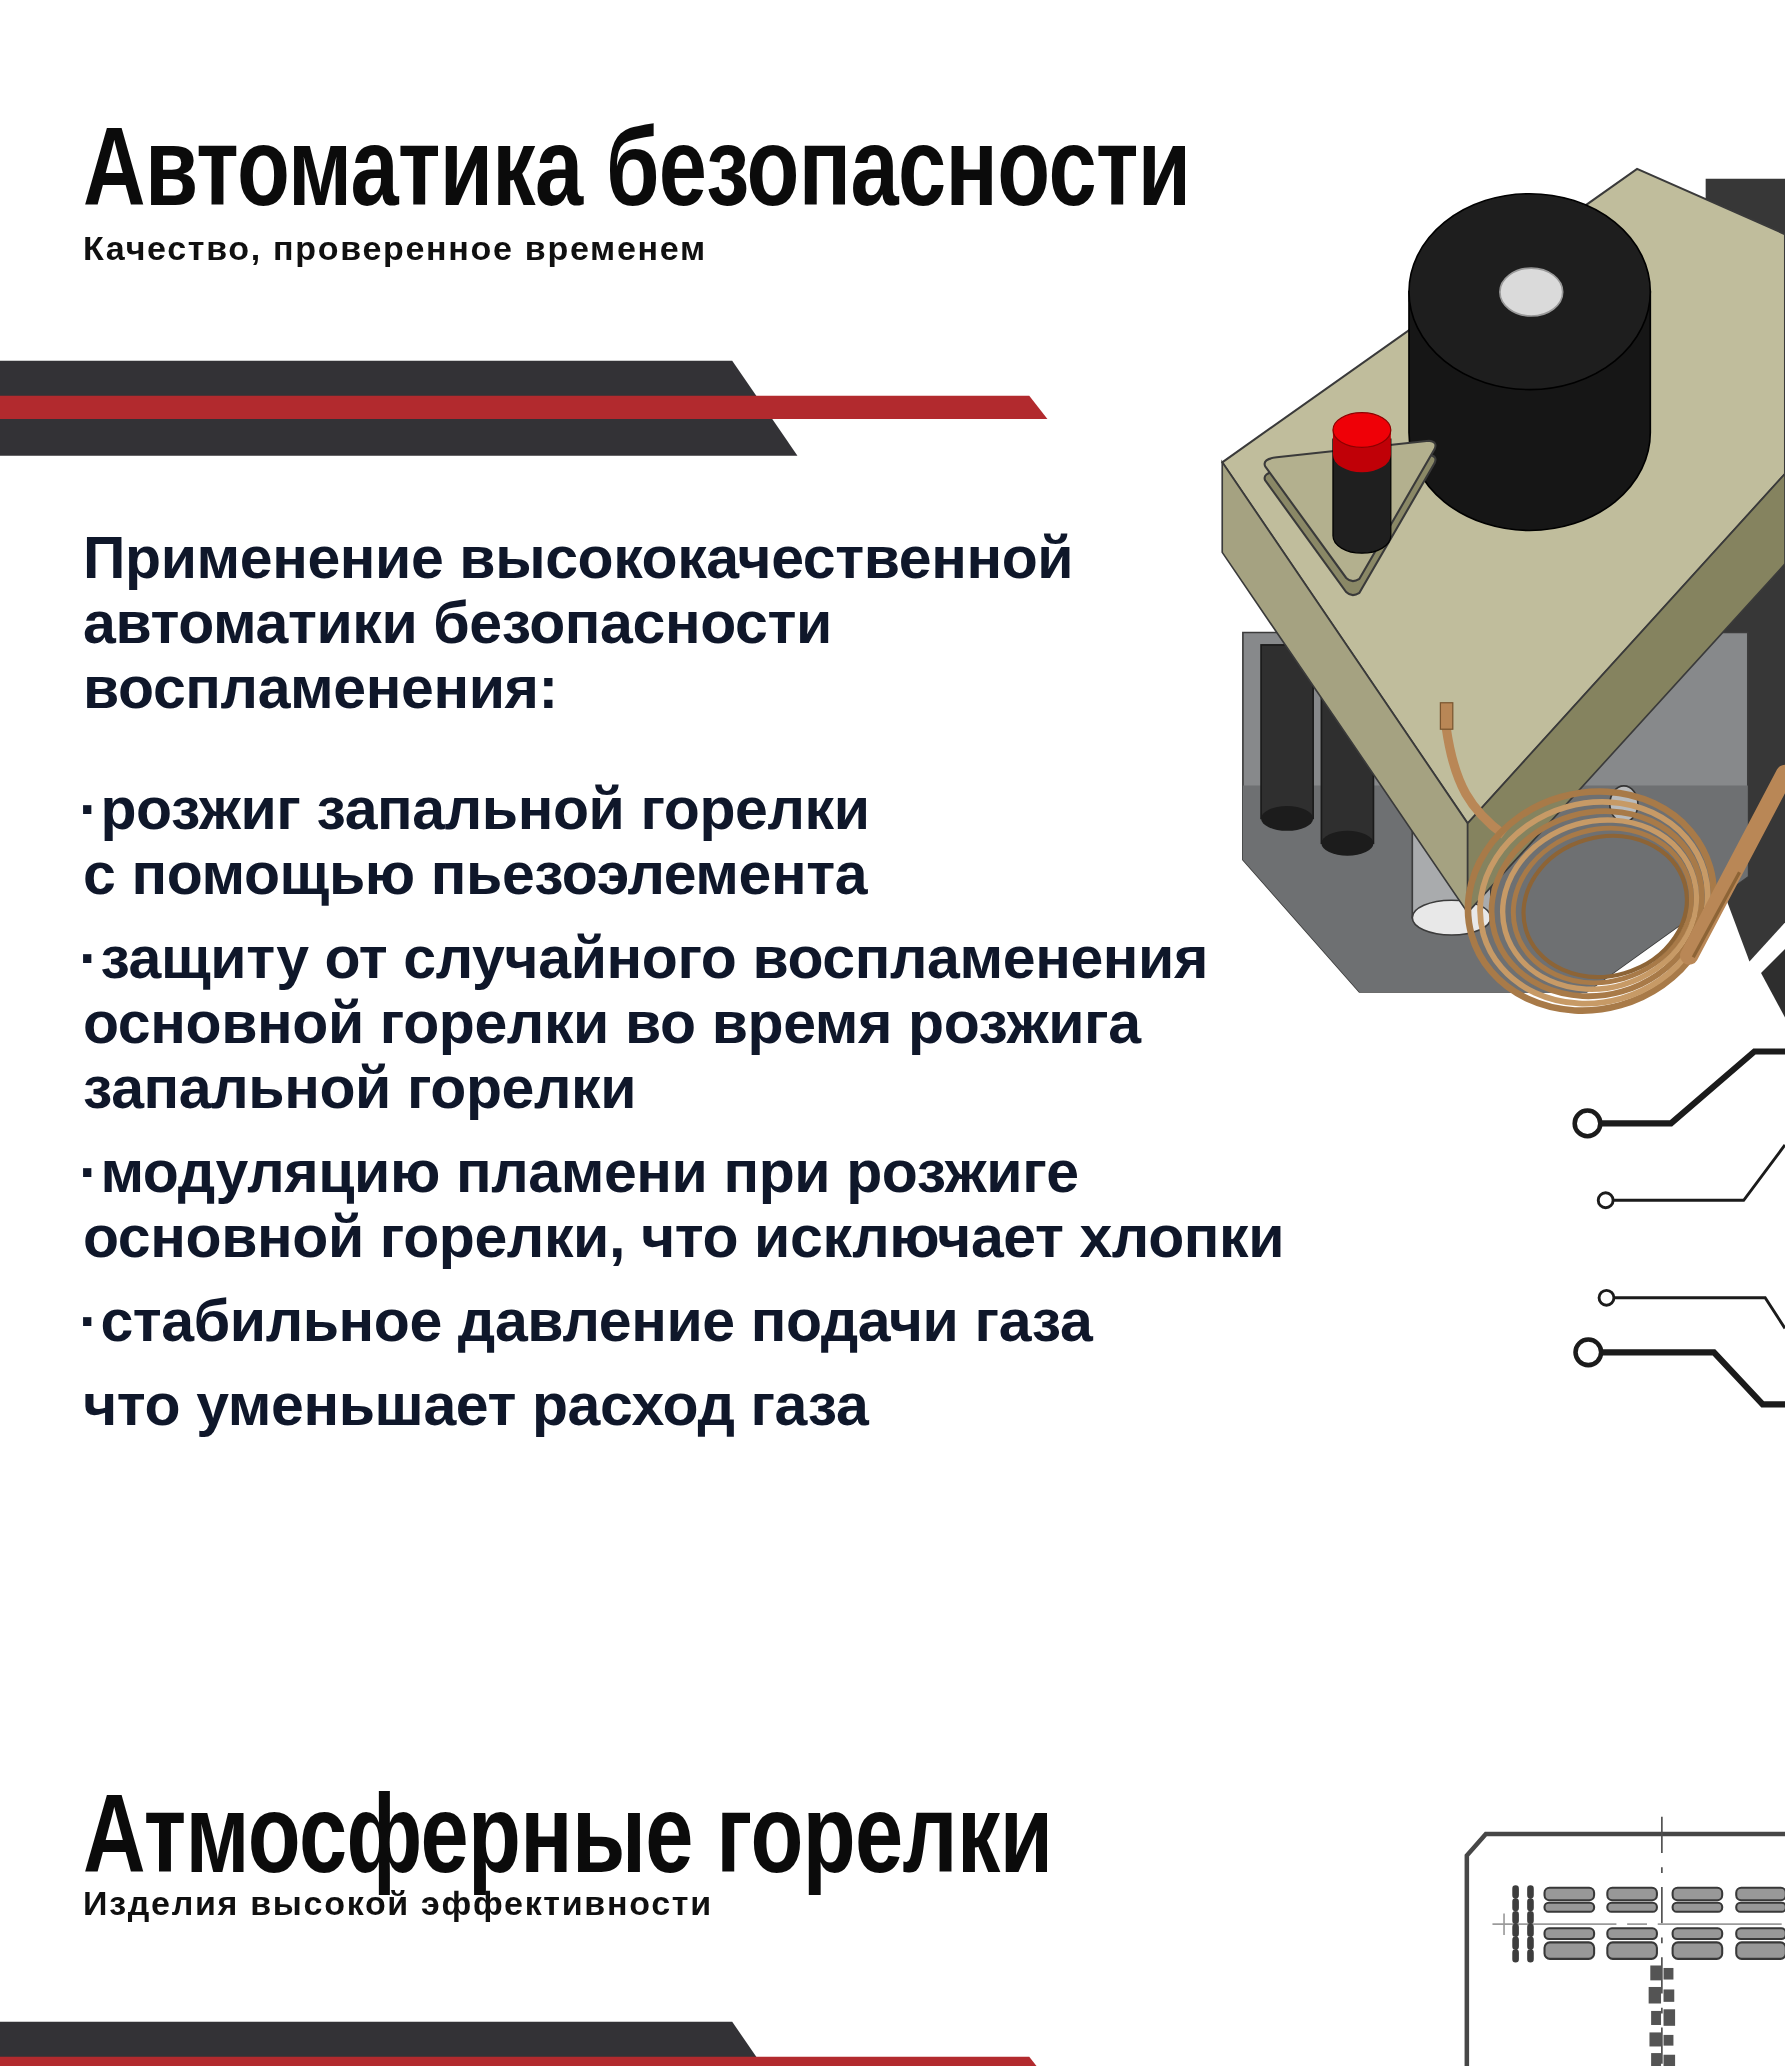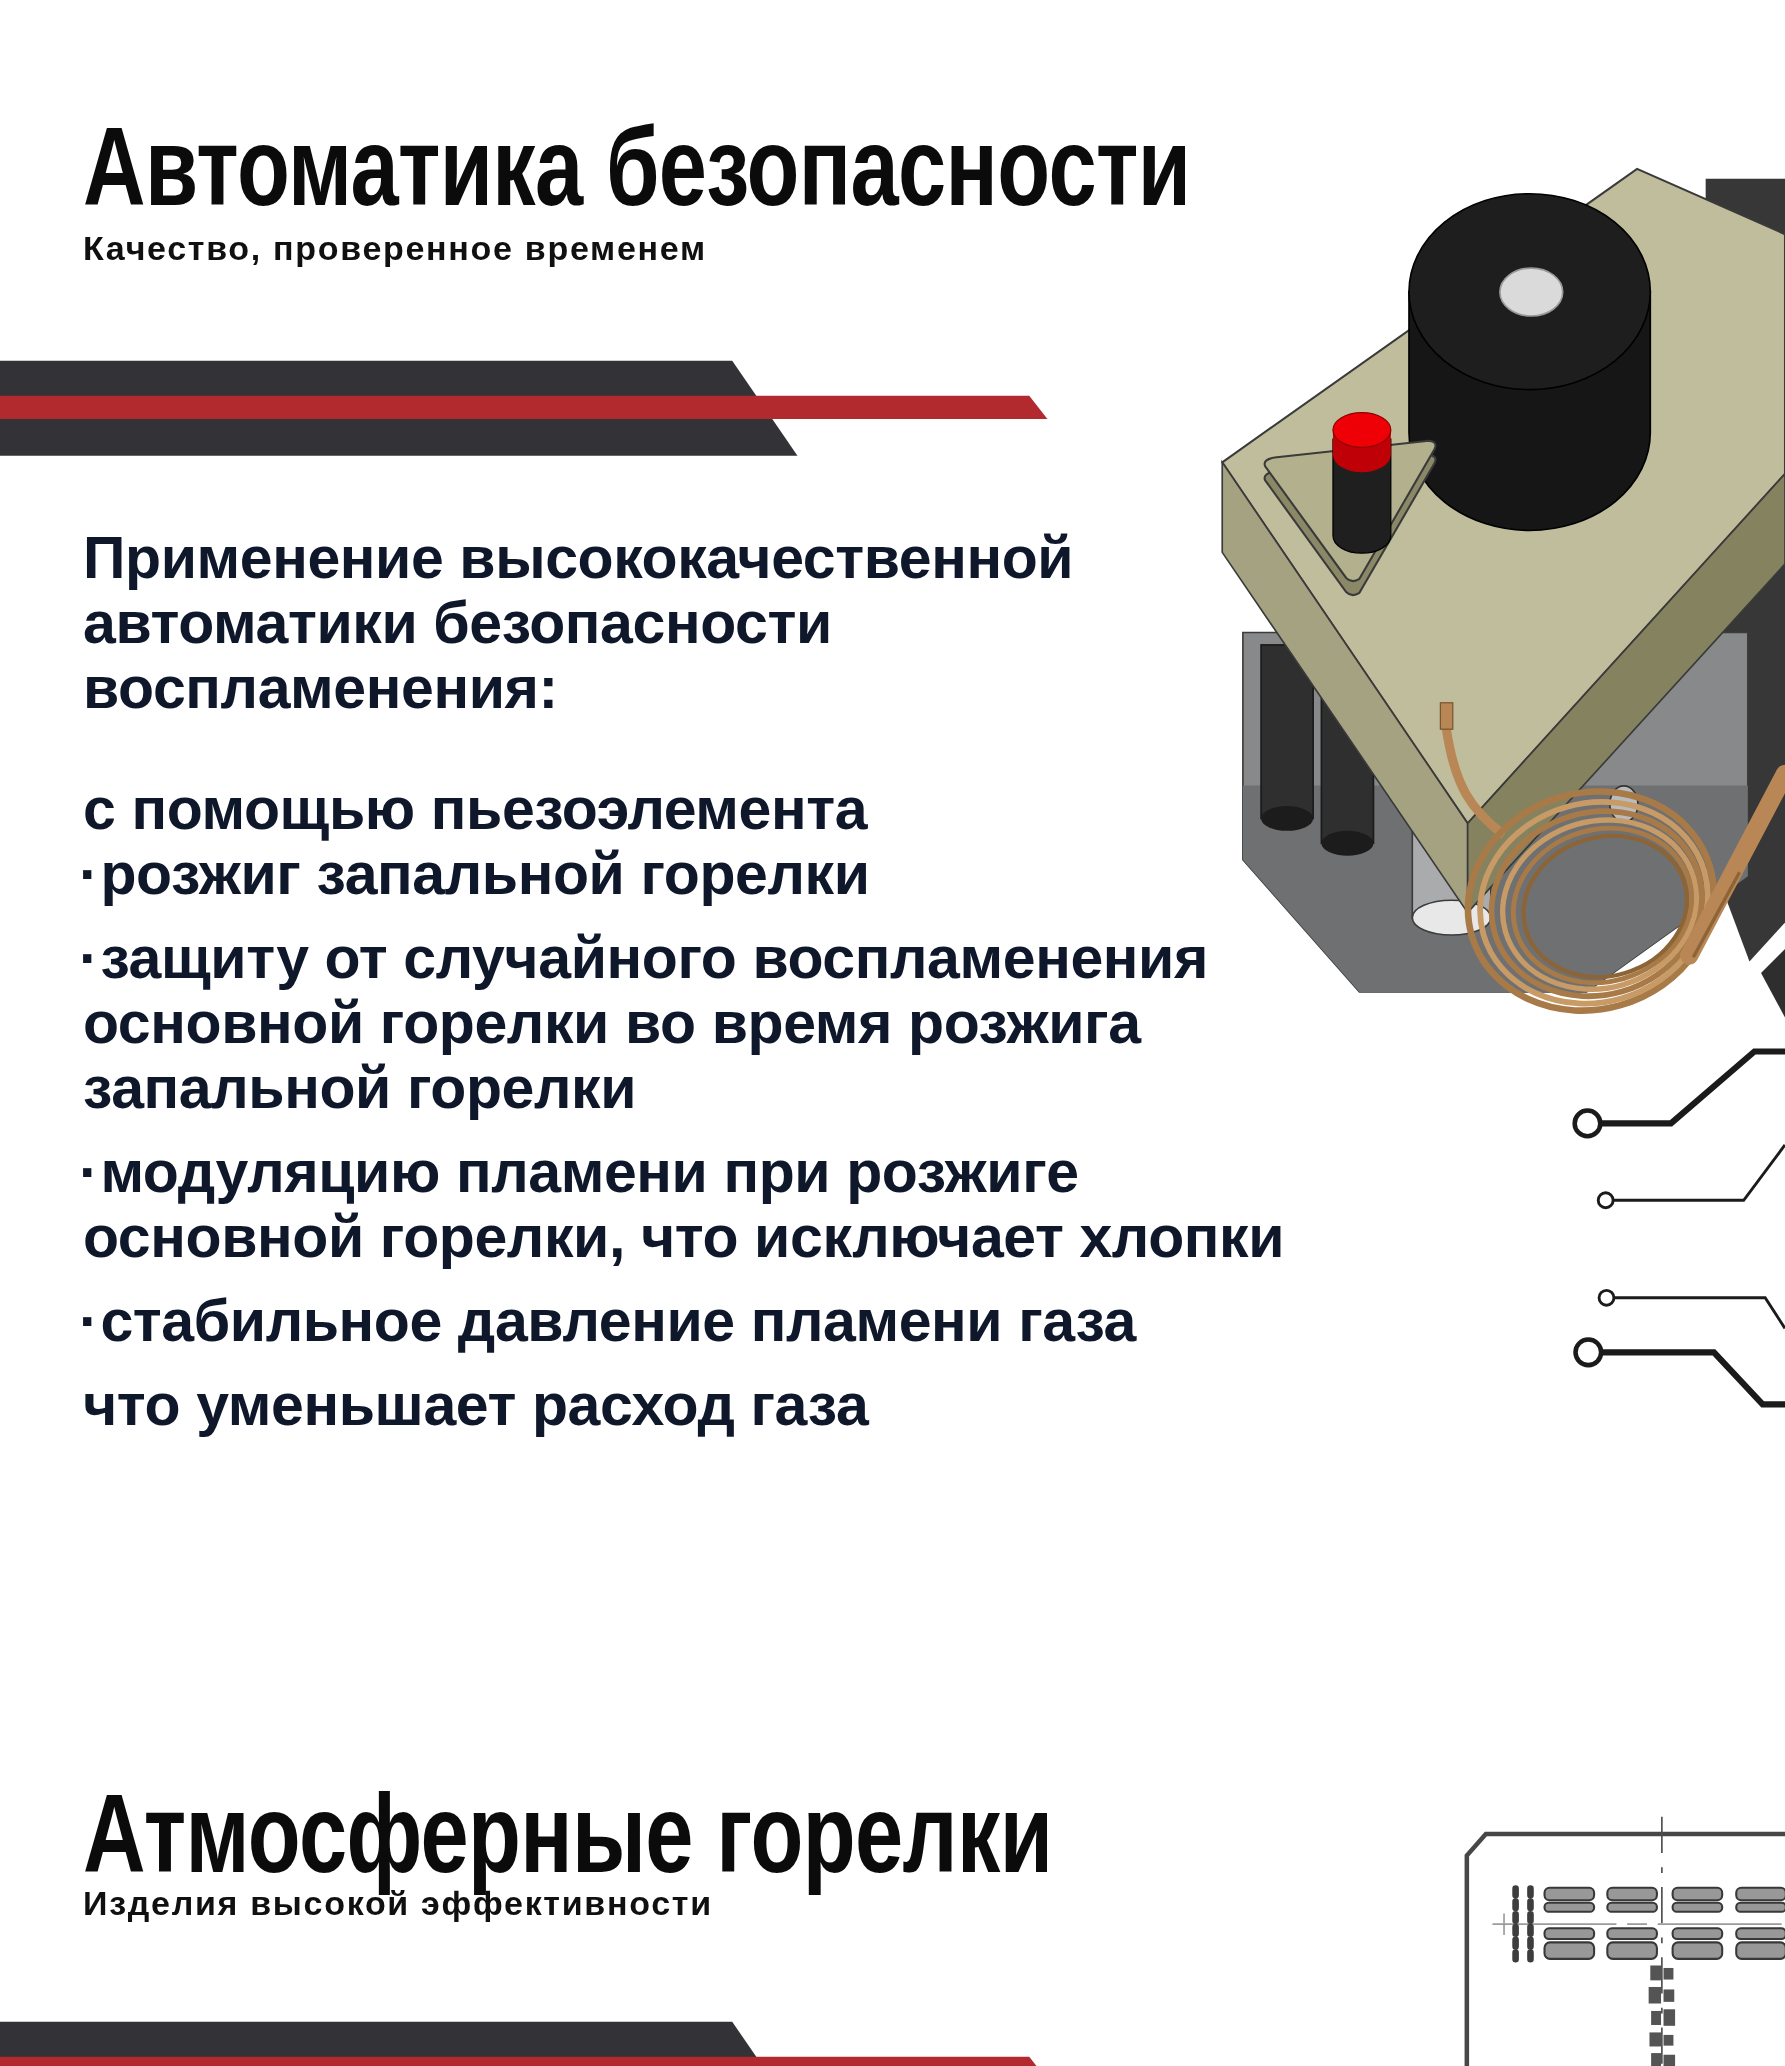--- a/index.html
+++ b/index.html
@@ -175,34 +175,34 @@
 </div>
 
 <div class="abs" style="left:83px;top:526px;">
   <div class="body-line">Применение высококачественной</div>
   <div class="body-line">автоматики безопасности</div>
   <div class="body-line">воспламенения:</div>
 </div>
 
 <div class="abs" style="left:83px;top:777px;">
   <div class="bullet">
+    <div class="body-line"><span class="dot">·</span><span>розжиг запальной горелки</span></div>
     <div class="body-line">с помощью пьезоэлемента</div>
-    <div class="body-line"><span class="dot">·</span><span>розжиг запальной горелки</span></div>
   </div>
   <div class="bullet">
     <div class="body-line"><span class="dot">·</span><span>защиту от случайного воспламенения</span></div>
     <div class="body-line">основной горелки во время розжига</div>
     <div class="body-line">запальной горелки</div>
   </div>
   <div class="bullet">
     <div class="body-line"><span class="dot">·</span><span>модуляцию пламени при розжиге</span></div>
     <div class="body-line">основной горелки, что исключает хлопки</div>
   </div>
   <div class="bullet">
-    <div class="body-line"><span class="dot">·</span><span>стабильное давление пламени газа</span></div>
+    <div class="body-line"><span class="dot">·</span><span>стабильное давление подачи газа</span></div>
   </div>
   <div class="bullet">
     <div class="body-line">что уменьшает расход газа</div>
   </div>
 </div>
 
 <div class="abs" style="left:83px;top:1779px;">
   <span class="h1 cond nowrap">Атмосферные горелки</span>
 </div>
 <div class="abs" style="left:83px;top:1885px;">

